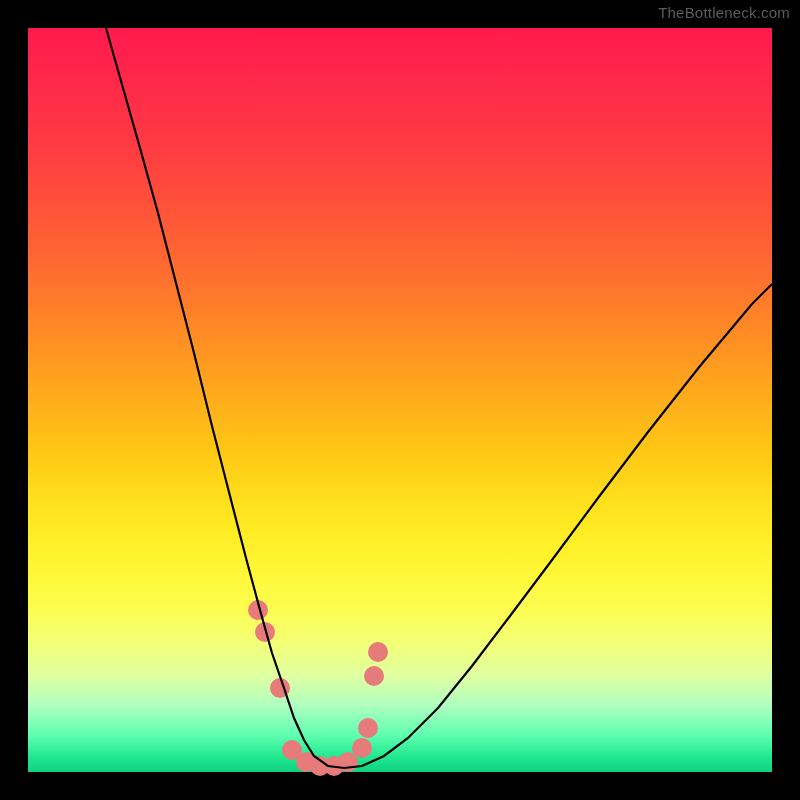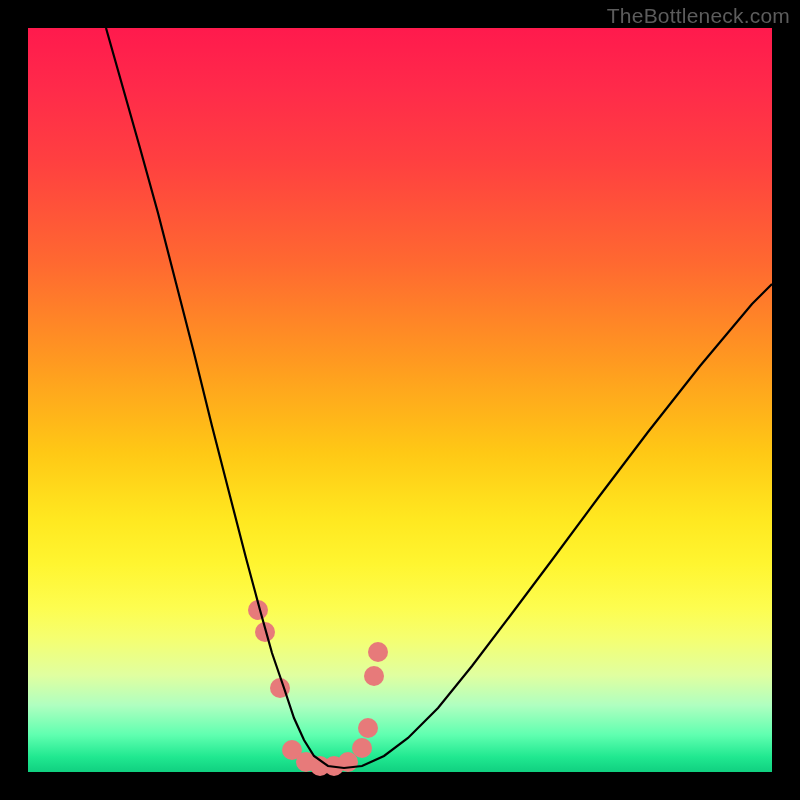--- a/index.html
+++ b/index.html
@@ -38,21 +38,21 @@
       #b0ffc0 91%,
       #60ffb0 95%,
       #20e890 98%,
       #10d080 100%);
   }
   .watermark {
     position: absolute;
     top: 4px;
     right: 10px;
     color: #5c5c5c;
-    font-size: 21px;
+    font-size: 15px;
     font-weight: 500;
     letter-spacing: 0.2px;
   }
   svg.curve {
     position: absolute;
     left: 0;
     top: 0;
     width: 744px;
     height: 744px;
     overflow: visible;

